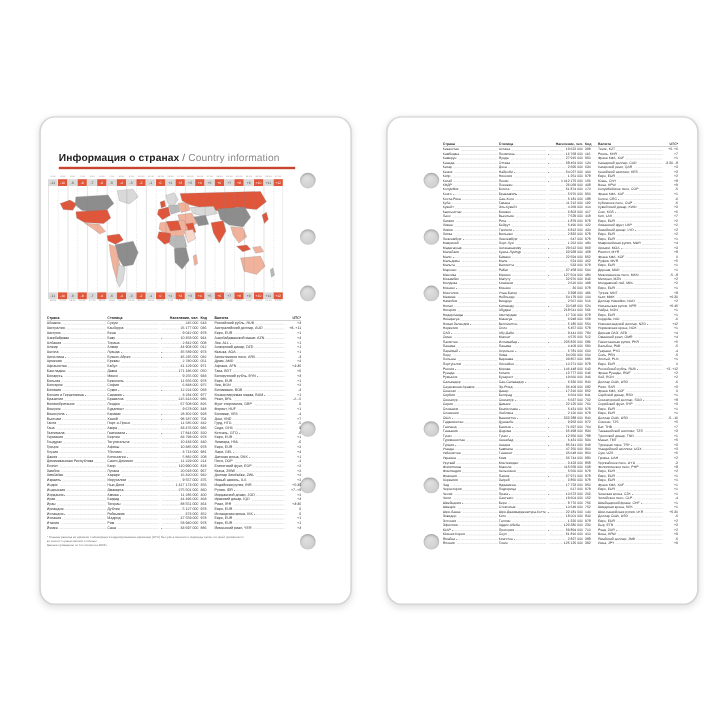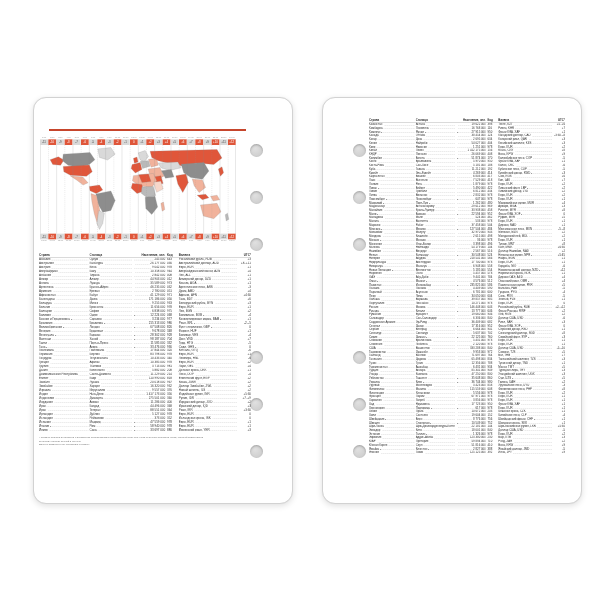--- a/index.html
+++ b/index.html
@@ -71,20 +71,23 @@
 
 <div class="page" id="page-left">
   <span class="hole h1"></span>
   <span class="hole h2"></span>
   <span class="hole h3"></span>
   <span class="hole h4"></span>
   <span class="hole h5"></span>
   <span class="hole h6"></span>
 
   <div class="content-left">
+    <div class="title">
+      <span class="title-ru">Информация о странах</span><span class="title-sep"> / </span><span class="title-en">Country information</span>
+    </div>
     <div class="rule"></div>
 
     <div class="map-wrap shrink">
       <div class="x3 map3x">
         <div class="tzl-row">
             <span class="tzl">1:00</span>
             <span class="tzl">2:00</span>
             <span class="tzl">3:00</span>
             <span class="tzl">4:00</span>
             <span class="tzl">5:00</span>

